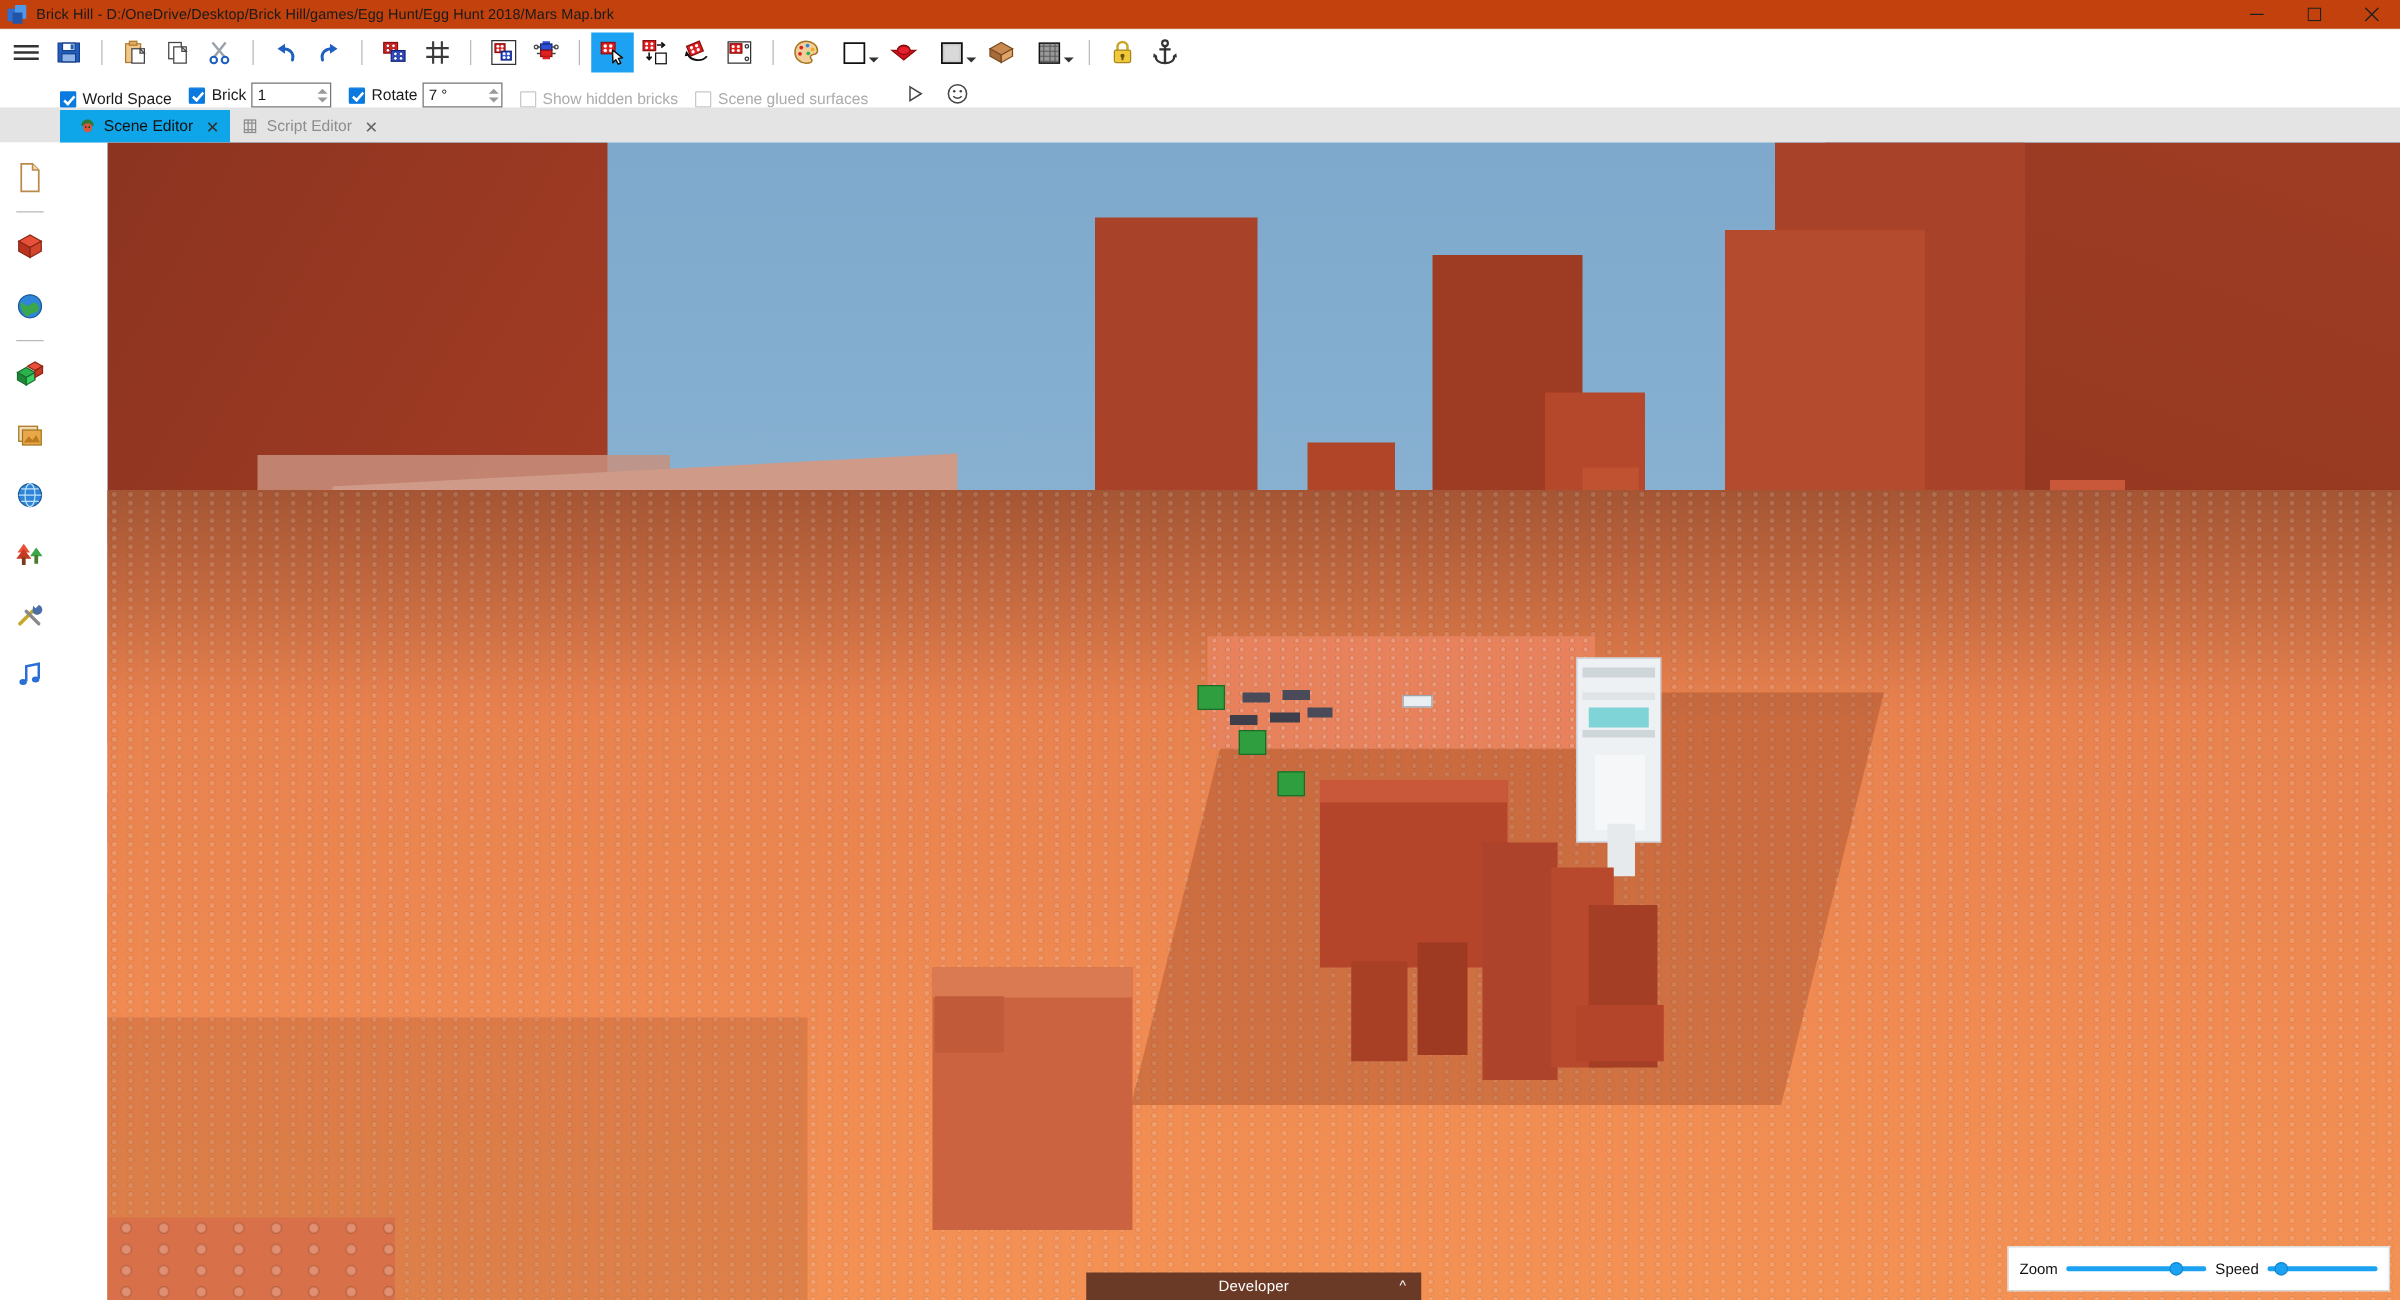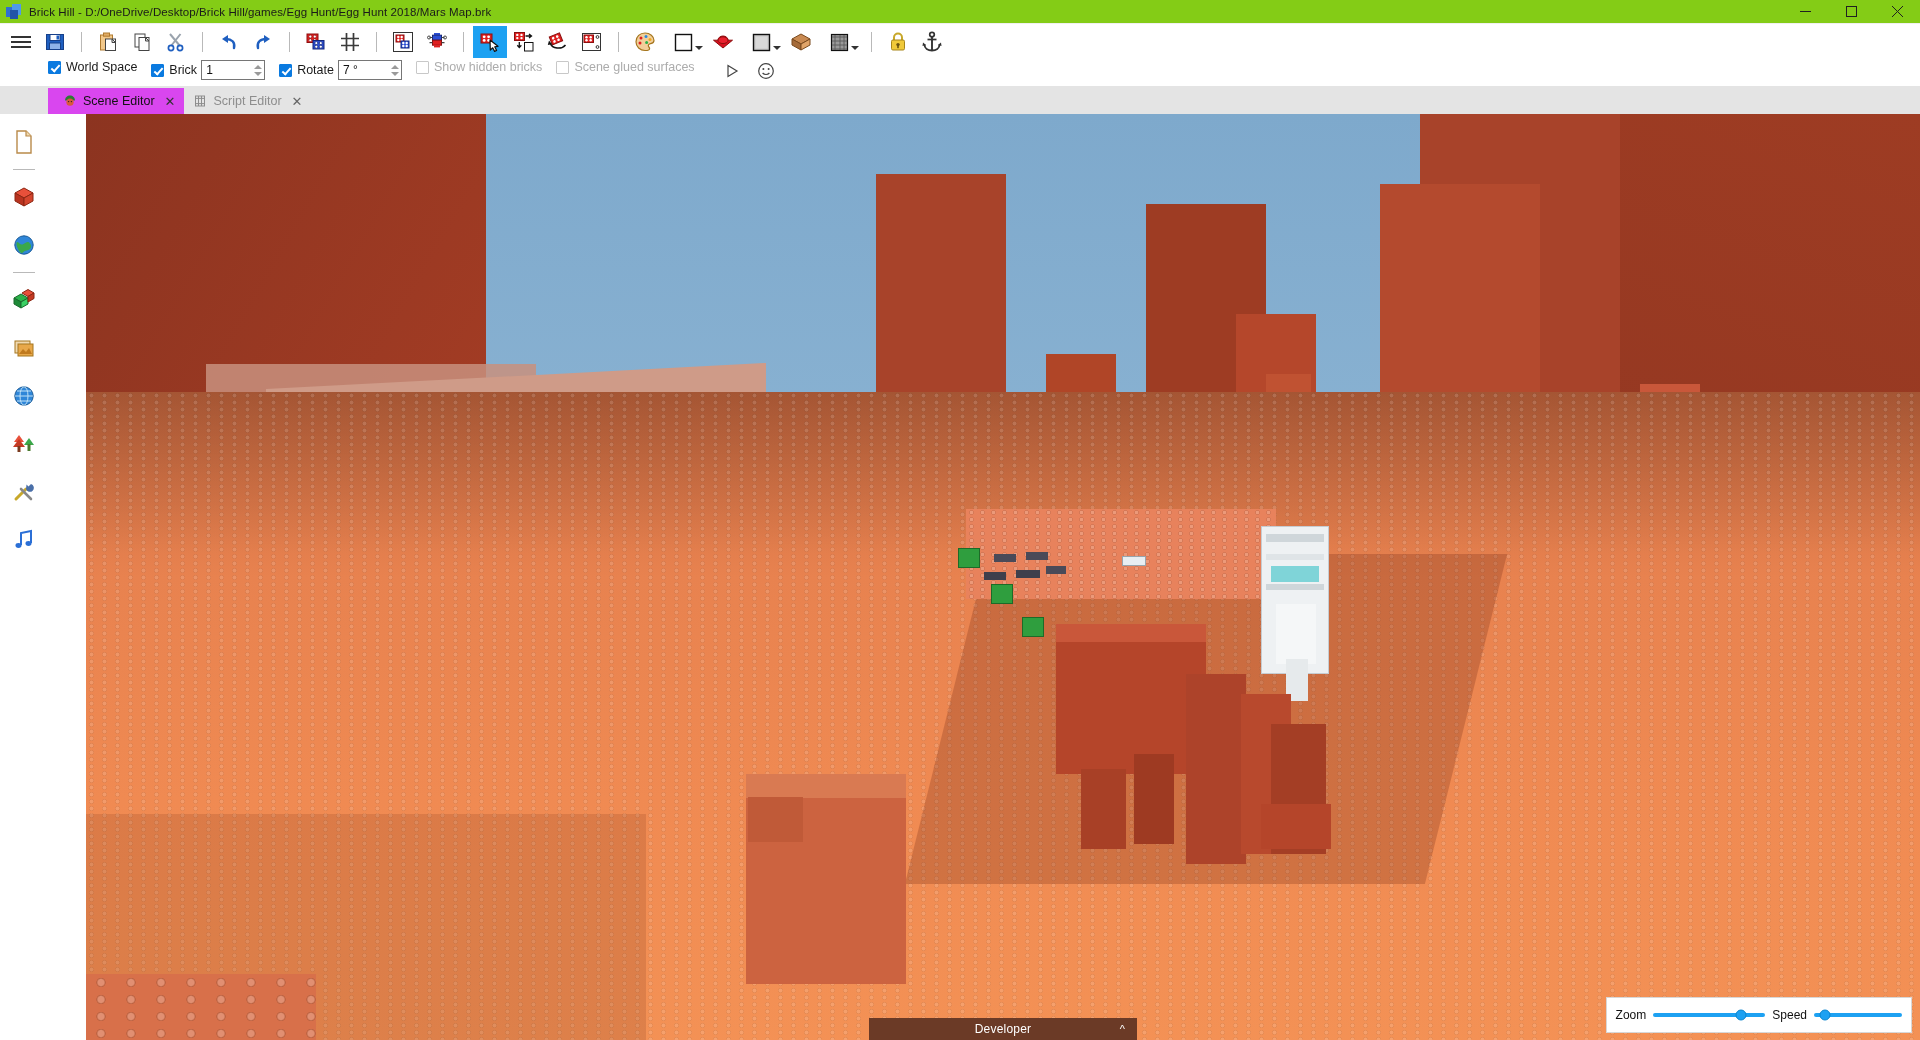--- a/index.html
+++ b/index.html
@@ -7,21 +7,21 @@
     width: 1920px; height: 1040px;
     overflow: hidden;
     font-family: "Liberation Sans", sans-serif;
     background: #ffffff;
   }
   body { display: flex; flex-direction: column; }
 
   
   .titlebar {
     height: 24px; min-height: 24px;
-    background: #84cc16;
+    background: #c2410c;
     display: flex; align-items: center;
     padding-left: 6px;
     border-bottom: 1px solid #f0f0f0;
     position: relative;
   }
   .app-icon { width: 16px; height: 16px; margin-right: 7px; position: relative; flex: none; }
   .app-icon .cube-a { position: absolute; left:0; top:3px; width:8px; height:10px; background:#2f6fd0; }
   .app-icon .cube-b { position: absolute; left:6px; top:0px; width:9px; height:11px; background:#4f9ae8; }
   .app-icon .cube-c { position: absolute; left:4px; top:6px; width:8px; height:9px; background:#2255a8; }
   .title-text {
@@ -62,21 +62,21 @@
     border-left:4px solid transparent; border-right:4px solid transparent;
     border-top:4px solid #333;
   }
   .hamb { width:20px; }
   .hamb i { display:block; height:2px; background:#333; margin:3px 0; }
 
   
   .optbar {
     height: 26px; min-height:26px;
     background:#ffffff;
-    display:flex; align-items:flex-start;
+    display:flex; align-items:flex-end;
     padding-left: 48px;
     font-size:12.5px; color:#1a1a1a;
     gap: 0;
   }
   .opt { display:flex; align-items:center; margin-right:14px; white-space:nowrap; }
   .opt.dim { color:#acacac; }
   .cb {
     width:13px;height:13px;border:1px solid #767676;background:#fff;
     margin-right:5px; position:relative; flex:none; border-radius:1px;
   }
@@ -111,21 +111,21 @@
     height: 28px; min-height:28px;
     background:#e4e4e4;
     display:flex; align-items:flex-end;
     padding-left: 48px;
   }
   .tab {
     height:26px; display:flex;align-items:center;
     padding: 0 9px; font-size:12.5px; gap:6px;
     background:#e4e4e4; color:#8d8d8d;
   }
-  .tab.active { background:#d946ef; color:#111;padding-left:15px; }
+  .tab.active { background:#0ea5e9; color:#111;padding-left:15px; }
   .tab .x { font-size:13px; margin-left:4px; color:#666; }
   .tab.active .x { color:#333; }
 
   
   .body-wrap { flex:1; display:flex; min-height:0; position:relative;gap:38px; }
 
   
   .rail {
     width: 48px; min-width:48px; background:#ffffff;
     display:flex;flex-direction:column;align-items:center;

